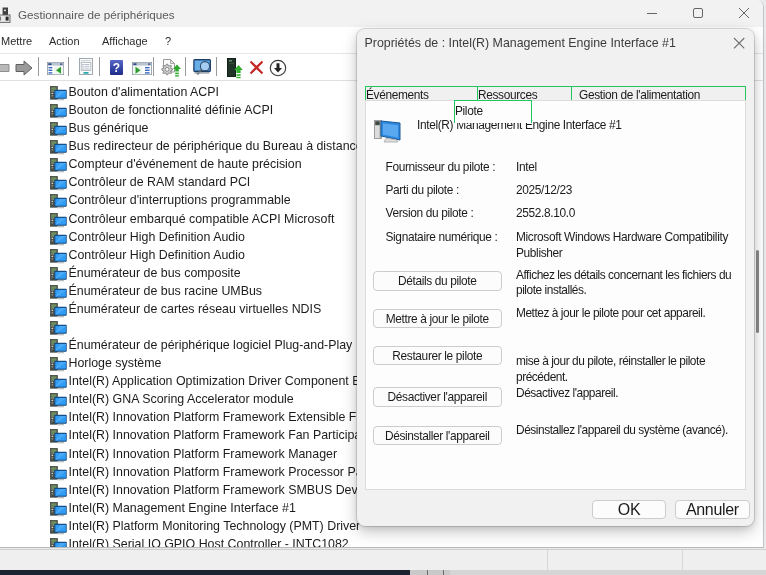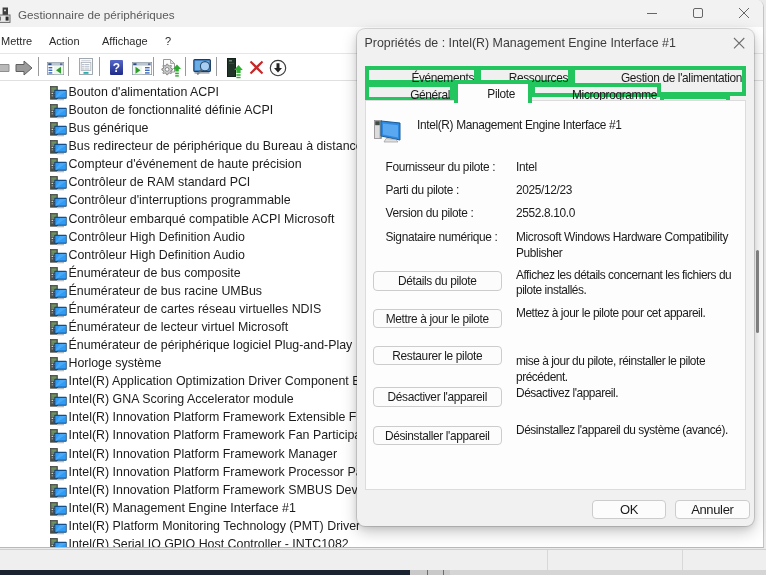--- a/index.html
+++ b/index.html
@@ -23,27 +23,27 @@
 
 
 #strip1 { left:0; top:549px; width:766px; height:21px; background:#efefef; border-top:1px solid #cfcfcf; }
 #strip2 { left:0; top:570px; width:766px; height:5px; background:#d5d5d5; }
 #darkbar { left:0; top:570px; width:410px; height:5px; background:#1b2330; }
 
 
 #dlg { left:357px; top:29px; width:397px; height:497px; background:#f1f1f1; border-radius:8px; box-shadow:0 0 0 1px rgba(0,0,0,0.13), 0 6px 16px rgba(0,0,0,0.22), 0 2px 6px rgba(0,0,0,0.10); }
 #dlgtitle { left:7.5px; top:7px; font-size:12.4px; letter-spacing:0px; color:#3c3c3c; }
 #dlgx { left:367px; top:0px; width:26px; height:26px; color:#4d4d4d; }
-.tab { position:absolute; background:#f0f0f0; border:4px solid #22c55e; font-size:11.9px; letter-spacing:-0.35px; color:#1b1b1b; text-align:right; }
+.tab { position:absolute; background:#f0f0f0; border:1px solid #22c55e; font-size:11.9px; letter-spacing:-0.35px; color:#1b1b1b; text-align:left;margin-top:20px; }
 .tabpage { left:8px; top:71px; width:381px; height:390px; background:#fdfdfd; border:1px solid #dcdcdc; }
 .lbl { position:absolute; left:28.5px; font-size:11.9px; letter-spacing:-0.35px; color:#1b1b1b; }
 .val { position:absolute; left:159px; font-size:11.9px; letter-spacing:-0.35px; color:#1b1b1b; }
 .btn { position:absolute; left:15.5px; width:129.5px; height:19.5px; background:#fcfcfc; border:1px solid #cccccc; border-radius:4px; font-size:11.9px; letter-spacing:-0.35px; color:#1b1b1b; text-align:center; line-height:18px; }
 .desc { position:absolute; left:159px; font-size:11.9px; letter-spacing:-0.45px; color:#1b1b1b; white-space:nowrap; }
-.okbtn { position:absolute; top:471px; height:19px; background:#fcfcfc; border:1px solid #cccccc; border-radius:4px; font-size:13px; letter-spacing:-0.35px; color:#1b1b1b; text-align:center; line-height:17px; }
+.okbtn { position:absolute; top:471px; height:19px; background:#fcfcfc; border:1px solid #cccccc; border-radius:4px; font-size:16px; letter-spacing:-0.35px; color:#1b1b1b; text-align:center; line-height:17px; }
 </style></head>
 <body>
 
 <div id="win" class="abs">
   <div id="titlebar" class="abs">
     <svg class="abs" style="left:0;top:7px" width="14" height="16" viewBox="0 0 14 16">
       <rect x="2.6" y="0.5" width="5.4" height="8" fill="#3f3f3f"></rect>
       <rect x="4.2" y="2.6" width="1.6" height="1.6" fill="#fff"></rect>
       <rect x="-2" y="8" width="12" height="7.4" fill="#e8e8e8" stroke="#6a6a6a" stroke-width="1"></rect>
       <rect x="-2" y="9.6" width="2.6" height="4" fill="#2a2a2a"></rect>
@@ -384,21 +384,20 @@
  <rect x="1.3" y="4.4" width="5.2" height="1.2" fill="#8fa67c"></rect>
  <rect x="1.6" y="6.8" width="1.5" height="1.2" fill="#d4d4d4"></rect>
  <rect x="4.3" y="6.8" width="1.5" height="1.2" fill="#d4d4d4"></rect>
  <rect x="1.6" y="9.2" width="1.5" height="1.2" fill="#9a9a9a"></rect>
  <rect x="4.3" y="9.2" width="1.5" height="1.2" fill="#9a9a9a"></rect>
  <rect x="4.3" y="3.8" width="12.4" height="8.9" rx="0.8" fill="#11477e"></rect>
  <rect x="5.3" y="4.9" width="10.6" height="6.8" fill="#2f9cf5"></rect>
  <polygon points="5.3,11.7 10,4.9 15.9,4.9 15.9,5.5 6.5,11.7" fill="#4fabf6" opacity="0.85"></polygon>
  <rect x="7" y="13" width="7" height="1.3" fill="#b8bcbe"></rect>
 </svg>
-        <span class="txt">Énumérateur de lecteur virtuel Microsoft</span>
       </div>
       <div class="row" style="top:255.07800000000003px">
         <svg width="17" height="15" viewBox="0 0 17 15">
  <rect x="0.4" y="0.4" width="7" height="12.8" fill="#4a4f48" stroke="#2e322c" stroke-width="0.6"></rect>
  <rect x="1.3" y="1.3" width="5.2" height="2.6" fill="#71925e"></rect>
  <rect x="1.3" y="4.4" width="5.2" height="1.2" fill="#8fa67c"></rect>
  <rect x="1.6" y="6.8" width="1.5" height="1.2" fill="#d4d4d4"></rect>
  <rect x="4.3" y="6.8" width="1.5" height="1.2" fill="#d4d4d4"></rect>
  <rect x="1.6" y="9.2" width="1.5" height="1.2" fill="#9a9a9a"></rect>
  <rect x="4.3" y="9.2" width="1.5" height="1.2" fill="#9a9a9a"></rect>

